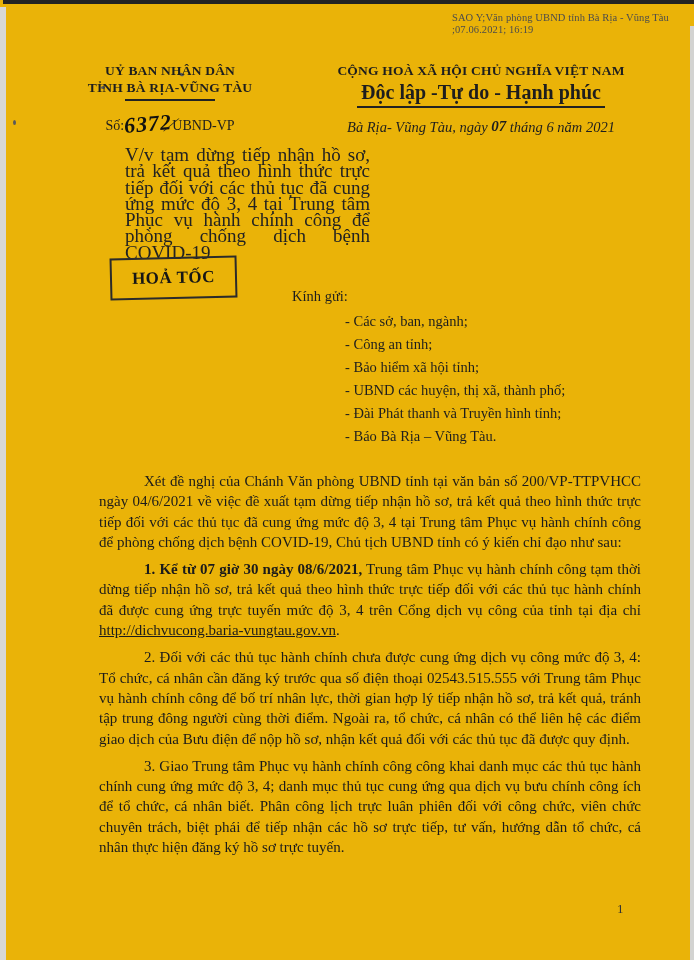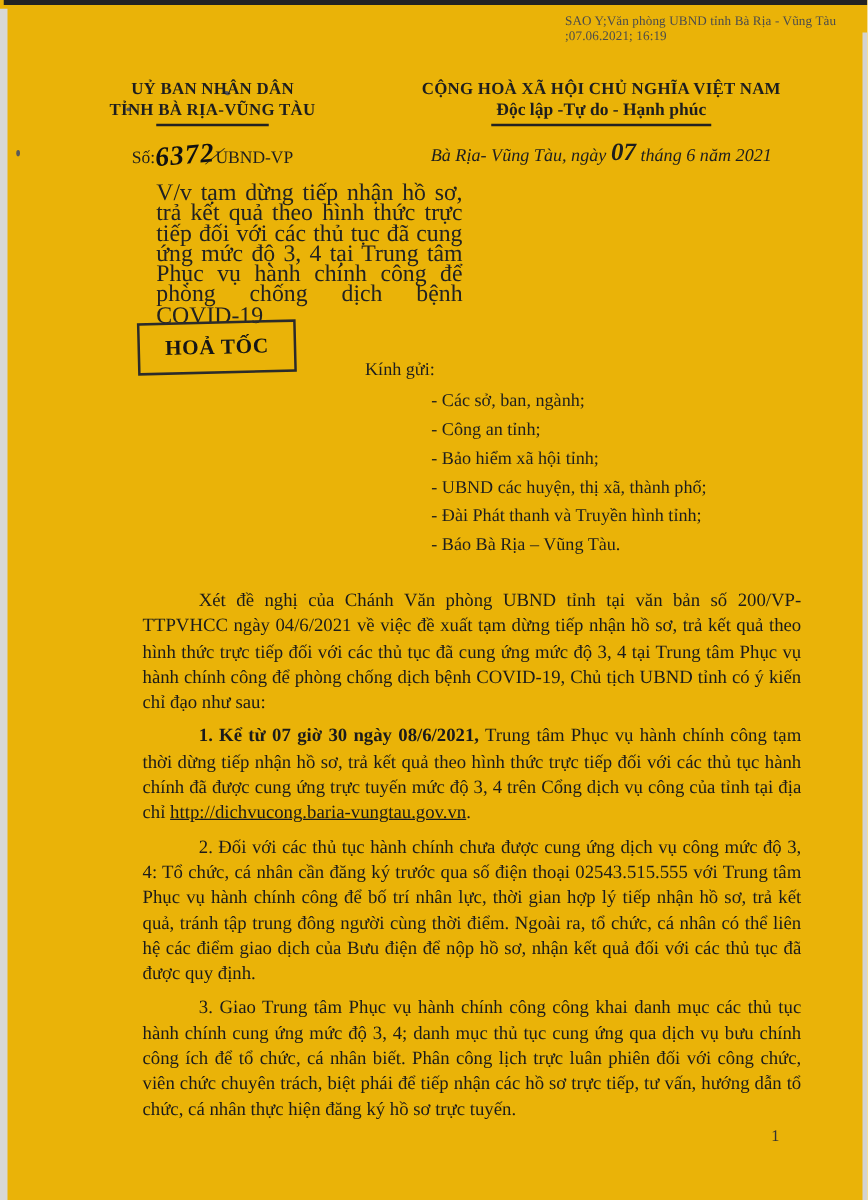--- a/index.html
+++ b/index.html
@@ -35,25 +35,25 @@
     display:inline-block;font-size:22px;font-style:italic;font-weight:600;
     letter-spacing:1px;transform:rotate(-5deg);position:relative;top:1px;color:#111;
   }
   .long-slash{
     display:inline-block;font-size:19px;font-style:italic;
     transform:skewX(-35deg) translateY(1px);margin:0 -2px 0 -3px;
   }
   .national-col{flex:1;text-align:center;}
   .national-line1{font-weight:bold;font-size:13.5px;line-height:17px;letter-spacing:0.2px;}
   .national-line2{
-    display:inline-block;font-weight:bold;font-size:14px;
+    display:inline-block;font-weight:bold;font-size:20px;
     border-bottom:2px solid #222;padding:0 4px 2px 4px;margin-top:2px;
   }
   .place-date{font-style:italic;font-size:14.5px;margin-top:11px;}
-  .hand-day{font-weight:bold;font-style:italic;font-size:20px;position:relative;top:-1px;}
+  .hand-day{font-weight:bold;font-style:italic;font-size:15px;position:relative;top:-1px;}
 
   .subject{
     position:absolute;top:147px;left:125px;width:245px;
     font-size:19px;line-height:16.3px;text-align:justify;color:#222;
   }
 
   .urgency-stamp{
     position:absolute;top:257px;left:110px;
     border:2px solid #2b2b2b;padding:9px 20px;
     font-weight:bold;font-size:17px;letter-spacing:0.5px;color:#161616;
@@ -61,21 +61,21 @@
   }
 
   .kinh-gui{position:absolute;top:288px;left:292px;font-size:14.5px;}
   .recipients{position:absolute;top:314px;left:345px;font-size:14.5px;}
   .recipients .recipient-line{margin-bottom:7.5px;line-height:15.5px;white-space:nowrap;}
 
   .body-text{
     position:absolute;top:471px;left:99px;width:542px;
     font-size:15px;line-height:20.3px;text-align:justify;color:#1b1b1b;
   }
-  .body-text p{margin:0 0 7px 15px;text-indent:45px;}
+  .body-text p{margin:0 0 7px 0;text-indent:45px;}
   .doc-link{color:#1b1b1b;text-decoration:underline;}
   .bold-lead{font-weight:bold;}
 
   .page-number{position:absolute;top:901px;left:617px;font-size:13px;color:#333;}
 </style>
 </head>
 <body>
 
 <div class="scan-page">
 

